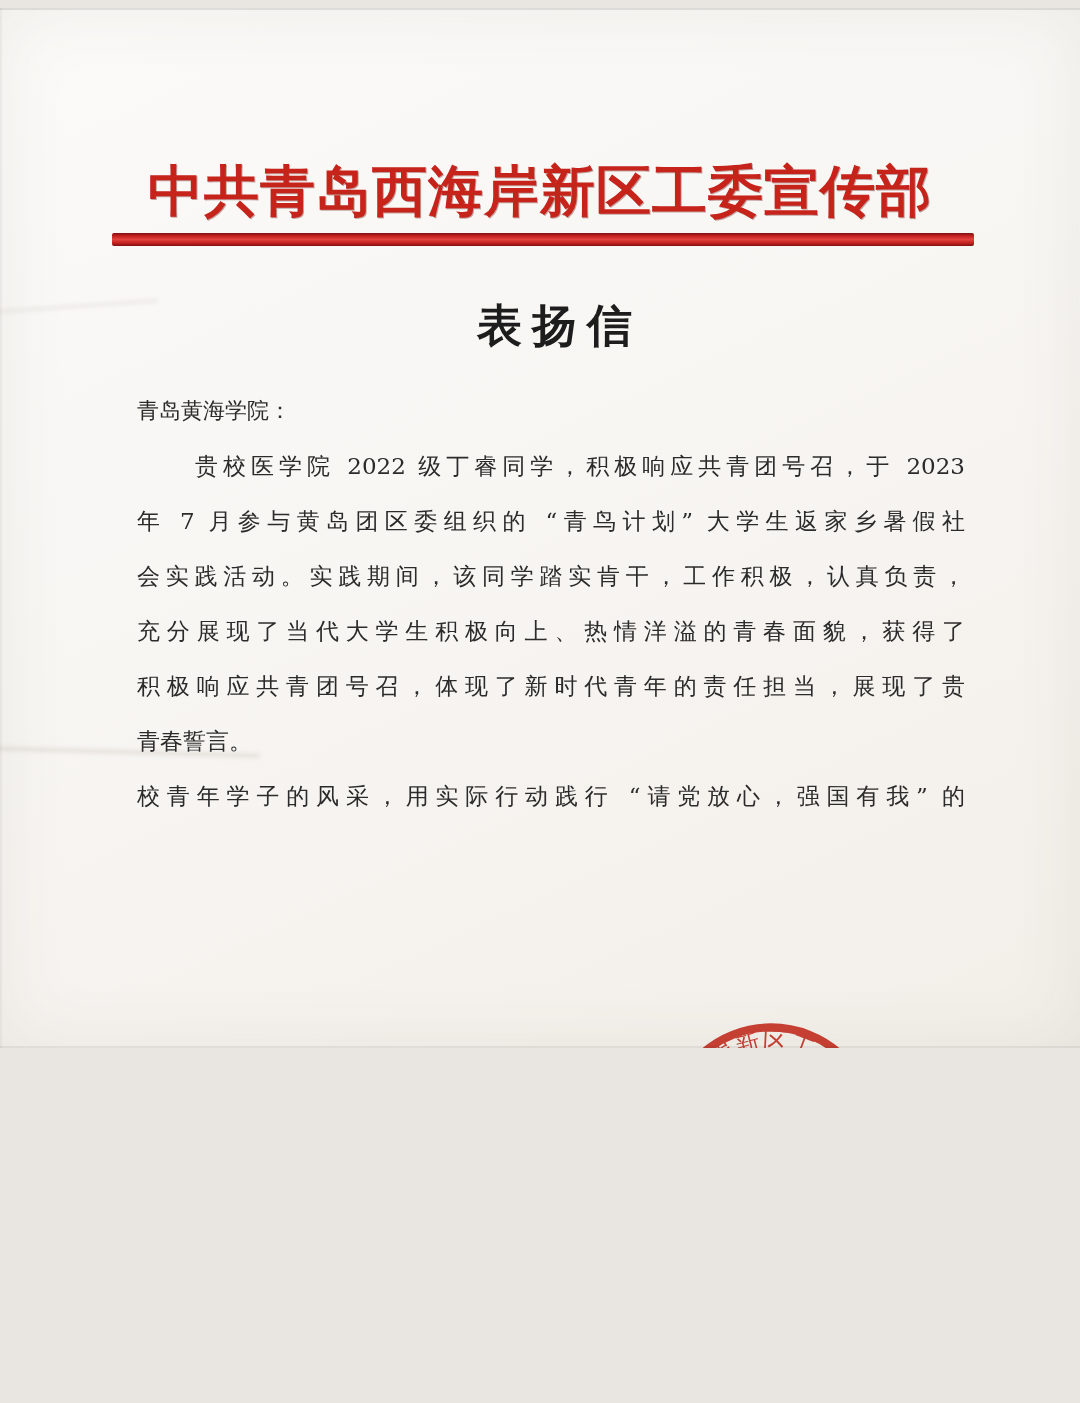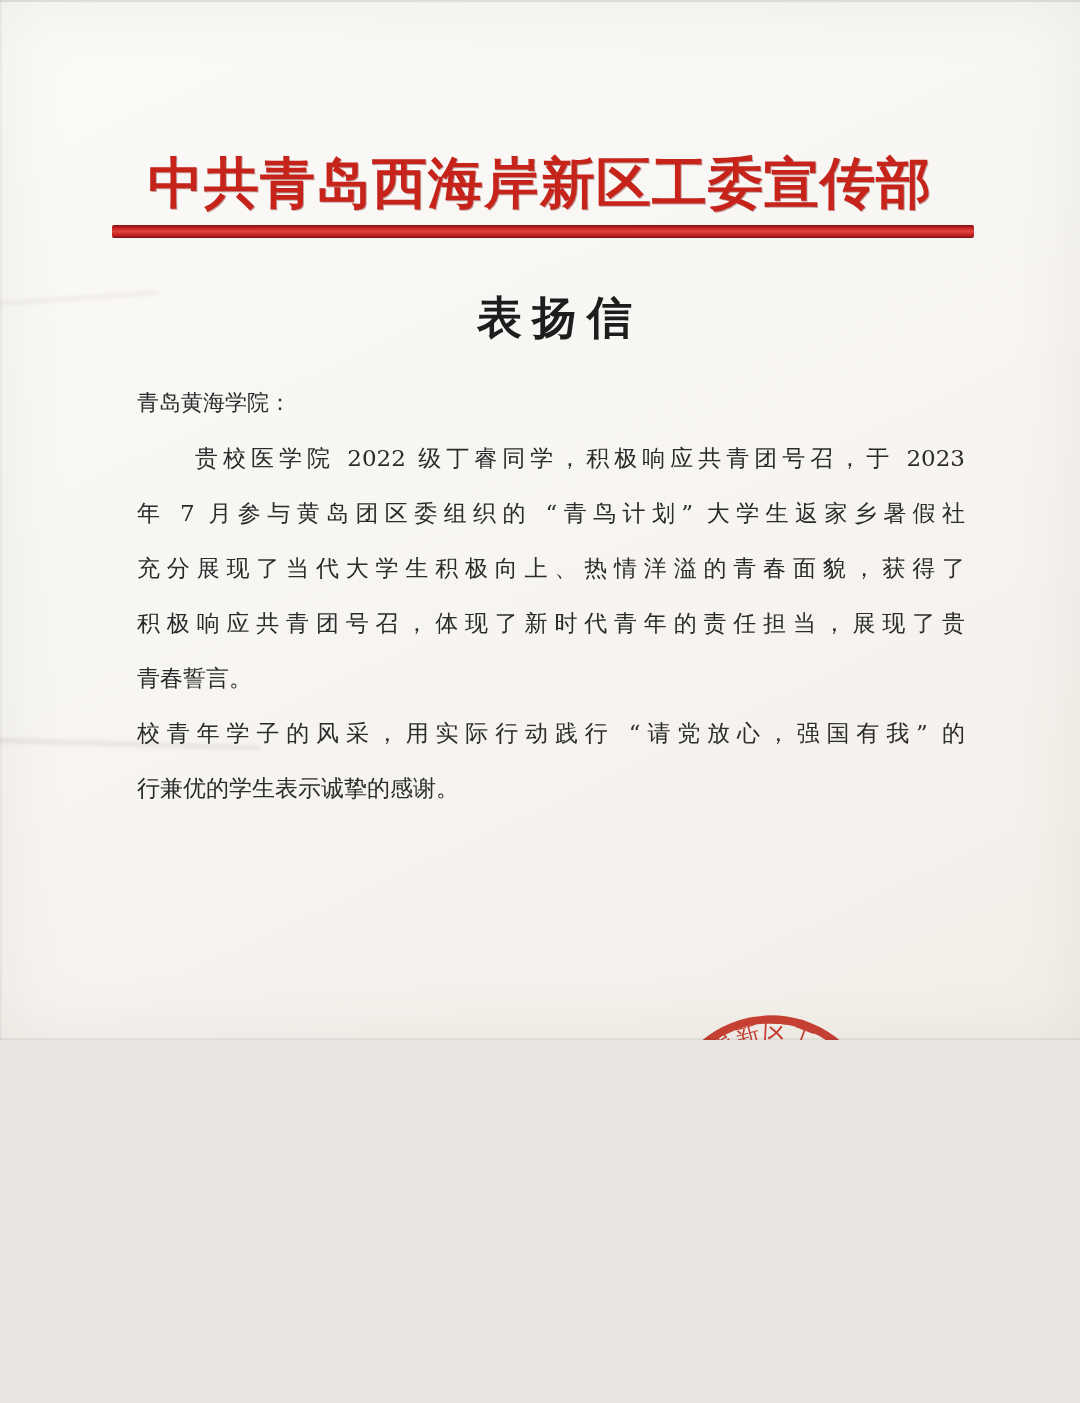--- a/index.html
+++ b/index.html
@@ -3,21 +3,21 @@
 <meta charset="utf-8">
 <style>
   * { margin: 0; padding: 0; box-sizing: border-box; }
   html, body { background: #e9e6e1; }
   body { font-family: "DejaVu Serif", "Liberation Serif", serif; }
 
   .page {
     position: relative;
     width: 1080px;
     height: 1040px;
-    margin: 0 auto;
+    margin: 8px auto;
     background: linear-gradient(155deg, #fbfaf8 0%, #f8f6f3 45%, #f2efe9 100%);
     box-shadow:
       inset 0 2px 0 rgba(60,55,50,0.12),
       inset 2px 0 0 rgba(60,55,50,0.05),
       inset 0 -2px 0 rgba(60,55,50,0.08),
       inset 0 0 70px rgba(95,85,70,0.08);
     overflow: hidden;
     color: #2b2b2b;
   }
 
@@ -131,25 +131,25 @@
 
   <div class="top-rule"></div>
 
   <div class="letter-title">表扬信</div>
 
   <div class="salutation">青岛黄海学院：</div>
 
   <div class="body-block">
     <div class="bline just indent">贵校医学院 2022 级丁睿同学，积极响应共青团号召，于 2023</div>
     <div class="bline just">年 7 月参与黄岛团区委组织的 “青鸟计划” 大学生返家乡暑假社</div>
+    <div class="bline just">会实践活动。实践期间，该同学踏实肯干，工作积极，认真负责，</div>
     <div class="bline just">充分展现了当代大学生积极向上、热情洋溢的青春面貌，获得了</div>
     <div class="bline just">积极响应共青团号召，体现了新时代青年的责任担当，展现了贵</div>
     <div class="bline">青春誓言。</div>
     <div class="bline just">校青年学子的风采，用实际行动践行 “请党放心，强国有我” 的</div>
-    <div class="bline">行兼优的学生表示诚挚的感谢。</div>
   </div>
 
   <div class="signature">中共青岛西海岸新区工委宣传部</div>
 
   <div class="date-line">2023 年 9 月 28 号</div>
 
   <div class="seal">
     <svg viewBox="0 0 300 300" xmlns="http://www.w3.org/2000/svg">
       <circle cx="150" cy="150" r="140" fill="none" stroke="#cf3427" stroke-width="11"></circle>
       <defs>

